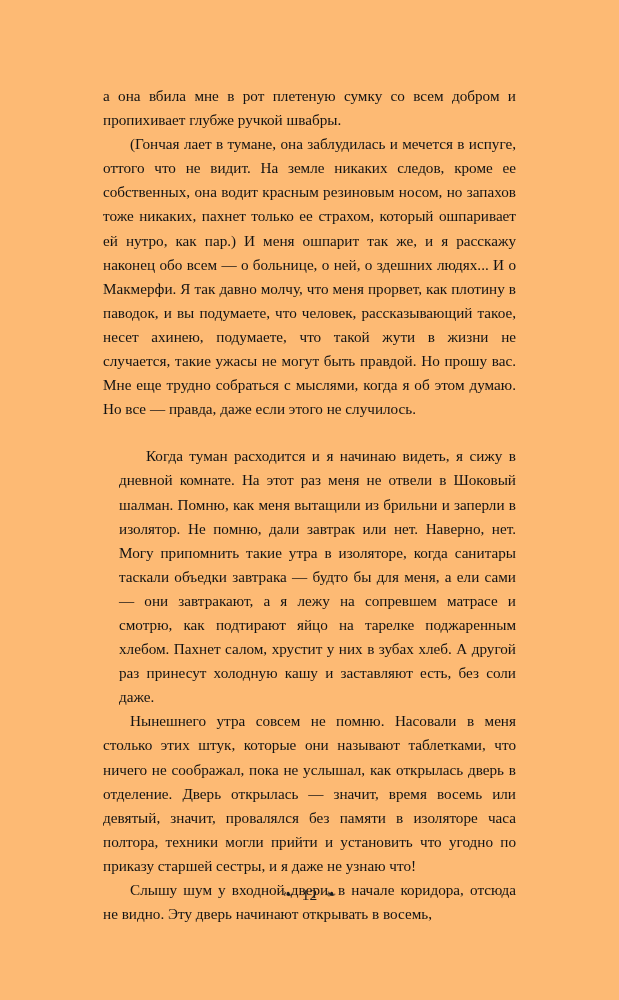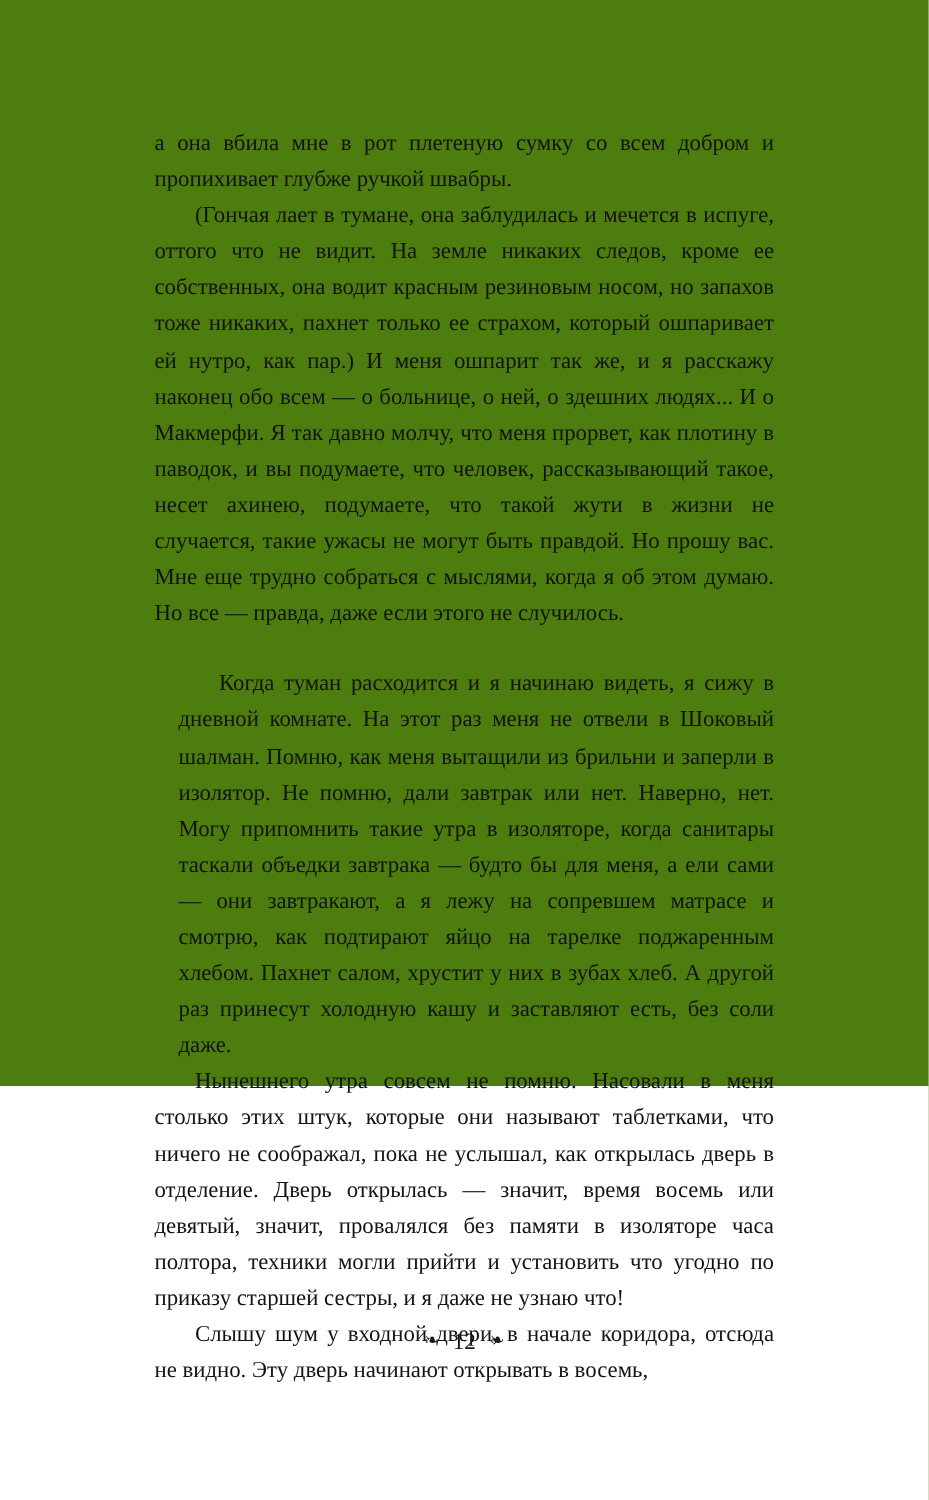--- a/index.html
+++ b/index.html
@@ -13,22 +13,22 @@
     position: relative;
     font-family: "Liberation Serif", serif;
     color: #111111;
     overflow: hidden;
   }
   .page {
     position: absolute;
     left: 0;
     top: 0;
     width: 619px;
-    height: 724px;
-    background: #4d7c0f;
+    height: 1000px;
+    background: #fdba74;
   }
   .text-column {
     position: absolute;
     left: 103px;
     top: 84px;
     width: 413px;
   }
   p.para {
     margin: 0;
     font-size: 15.2px;

